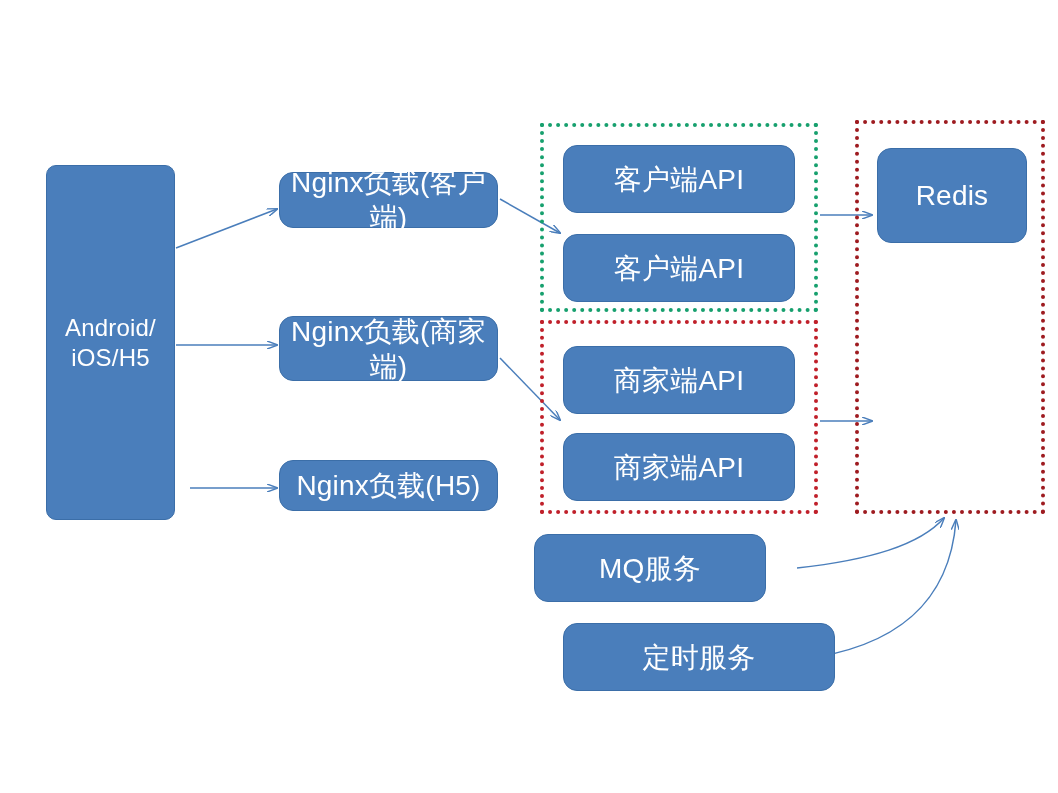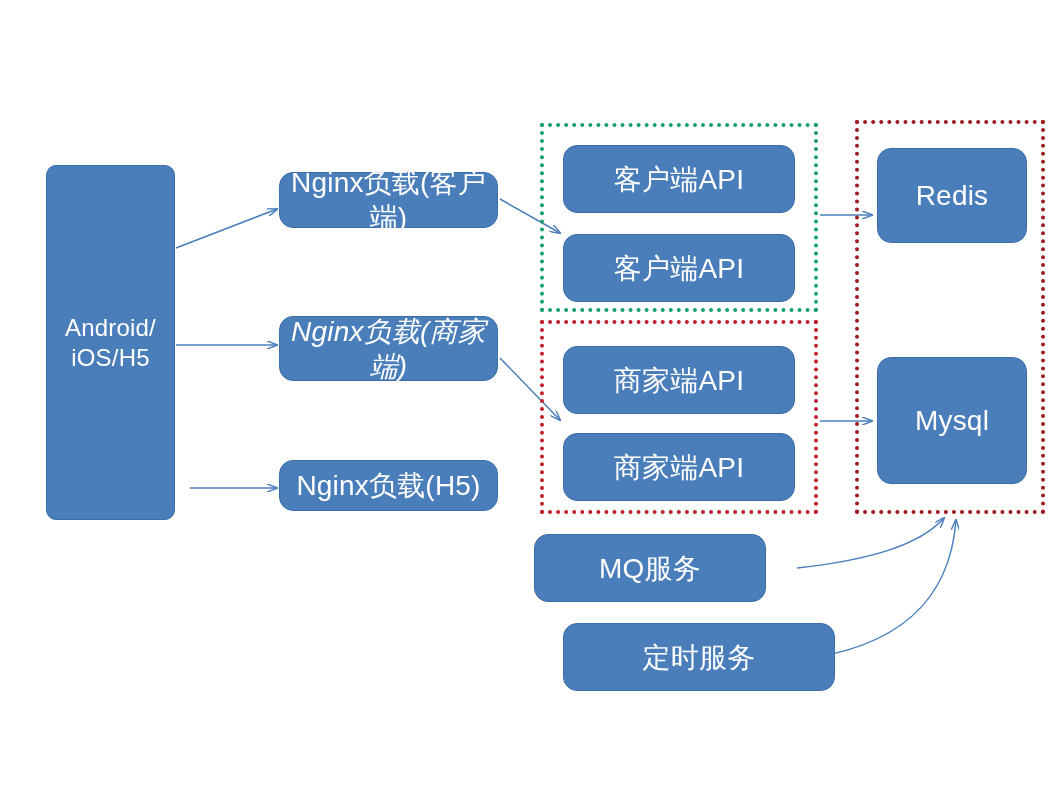--- a/index.html
+++ b/index.html
@@ -96,33 +96,32 @@
 
   <div class="group red" style="left:540px; top:320px; width:278px; height:194px;"></div>
 
   <div class="group darkred" style="left:855px; top:120px; width:190px; height:394px;"></div>
 
   <div class="node tall fs24" style="left:46px; top:165px; width:129px; height:355px;">Android/
 iOS/H5</div>
 
   <div class="node fs23" style="left:279px; top:172px; width:219px; height:56px;">Nginx负载(客户端)</div>
 
-  <div class="node fs23" style="left:279px; top:316px; width:219px; height:65px;font-style:italic;">Nginx负载(商家端)</div>
+  <div class="node fs23" style="left:279px; top:316px; width:219px; height:65px;">Nginx负载(商家端)</div>
 
   <div class="node fs23" style="left:279px; top:460px; width:219px; height:51px;">Nginx负载(H5)</div>
 
   <div class="node fs23" style="left:563px; top:145px; width:232px; height:68px;">客户端API</div>
 
   <div class="node fs23" style="left:563px; top:234px; width:232px; height:68px;">客户端API</div>
 
   <div class="node fs23" style="left:563px; top:346px; width:232px; height:68px;">商家端API</div>
 
   <div class="node fs23" style="left:563px; top:433px; width:232px; height:68px;">商家端API</div>
 
   <div class="node fs23" style="left:534px; top:534px; width:232px; height:68px;">MQ服务</div>
 
   <div class="node fs23" style="left:563px; top:623px; width:272px; height:68px;">定时服务</div>
 
   <div class="node fs23" style="left:877px; top:148px; width:150px; height:95px;">Redis</div>
 
-  <div class="node fs23" style="left:877px; top:357px; width:150px; height:127px;">Mysql</div>
 
 </div>
 
 </body></html>

